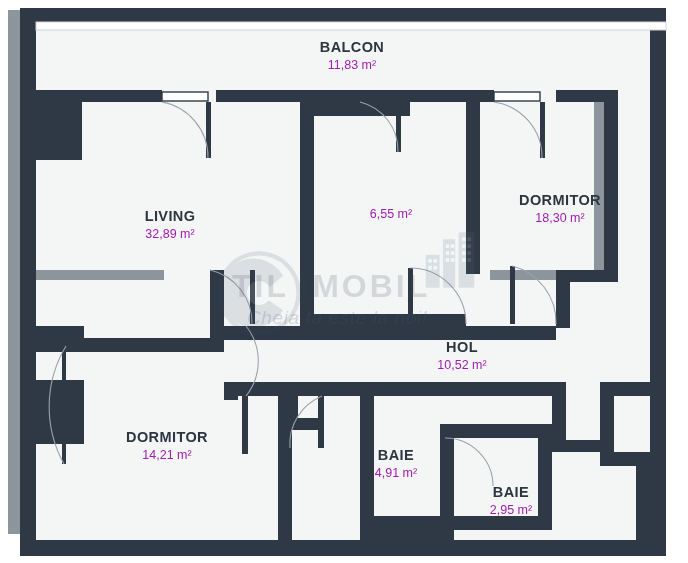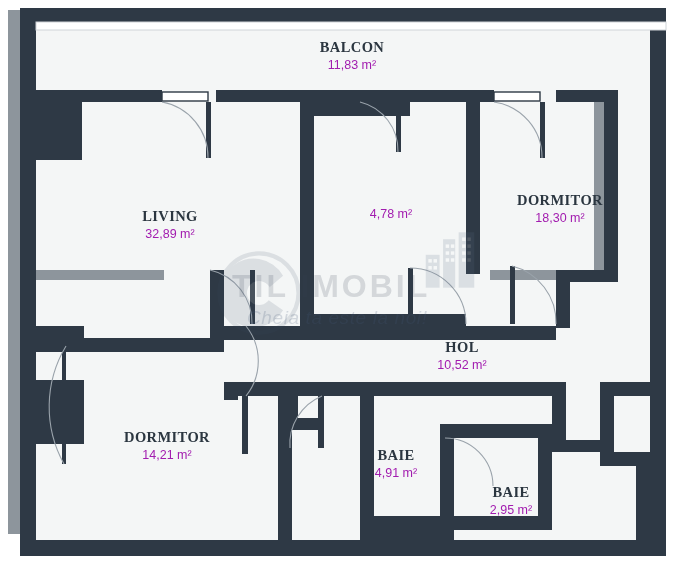--- a/index.html
+++ b/index.html
@@ -19,21 +19,20 @@
     pointer-events:none;
     transform:translate(-50%,-50%);
     white-space:nowrap;
   }
   .room-name{
     font-size:14.5px;
     font-weight:bold;
     color:#2b3640;
     letter-spacing:.4px;
     line-height:1.25;
-    font-family:Liberation Serif, serif;
   }
   .room-area{
     font-size:12.5px;
     font-weight:normal;
     color:#a21caf;
     line-height:1.35;
     margin-top:1px;
   }
   .wm{
     position:absolute;
@@ -241,21 +240,21 @@
   <div id="room-labels">
       <div class="room-label" style="left: 352px; top: 56px;">
         <div class="room-name">BALCON</div>
         <div class="room-area">11,83 m²</div>
       </div>
       <div class="room-label" style="left: 170px; top: 219px; margin-top: 6px;">
         <div class="room-name">LIVING</div>
         <div class="room-area">32,89 m²</div>
       </div>
       <div class="room-label" style="left: 391px; top: 214px;">
-        <div class="room-area">4,78 m²</div>
+        <div class="room-area">6,55 m²</div>
       </div>
       <div class="room-label" style="left: 560px; top: 209px;">
         <div class="room-name">DORMITOR</div>
         <div class="room-area">18,30 m²</div>
       </div>
       <div class="room-label" style="left: 462px; top: 356px;">
         <div class="room-name">HOL</div>
         <div class="room-area">10,52 m²</div>
       </div>
       <div class="room-label" style="left: 167px; top: 446px;">

